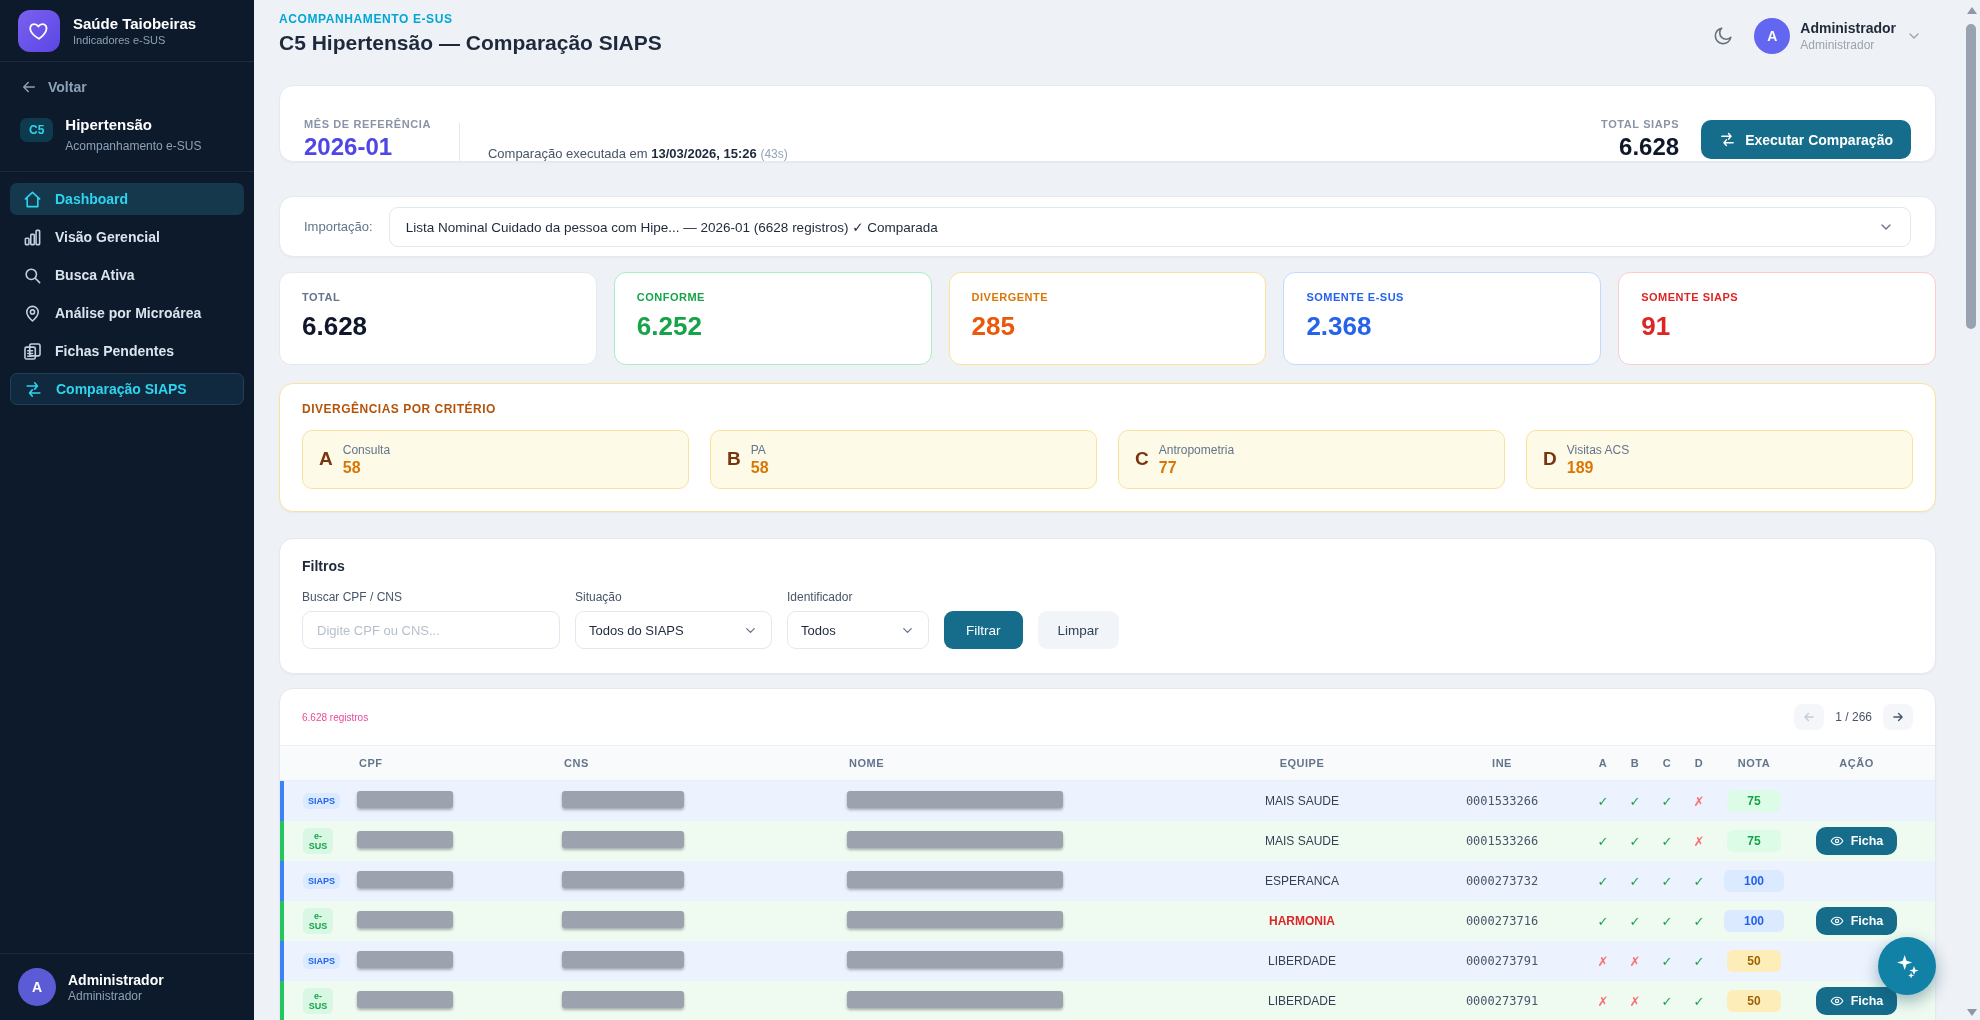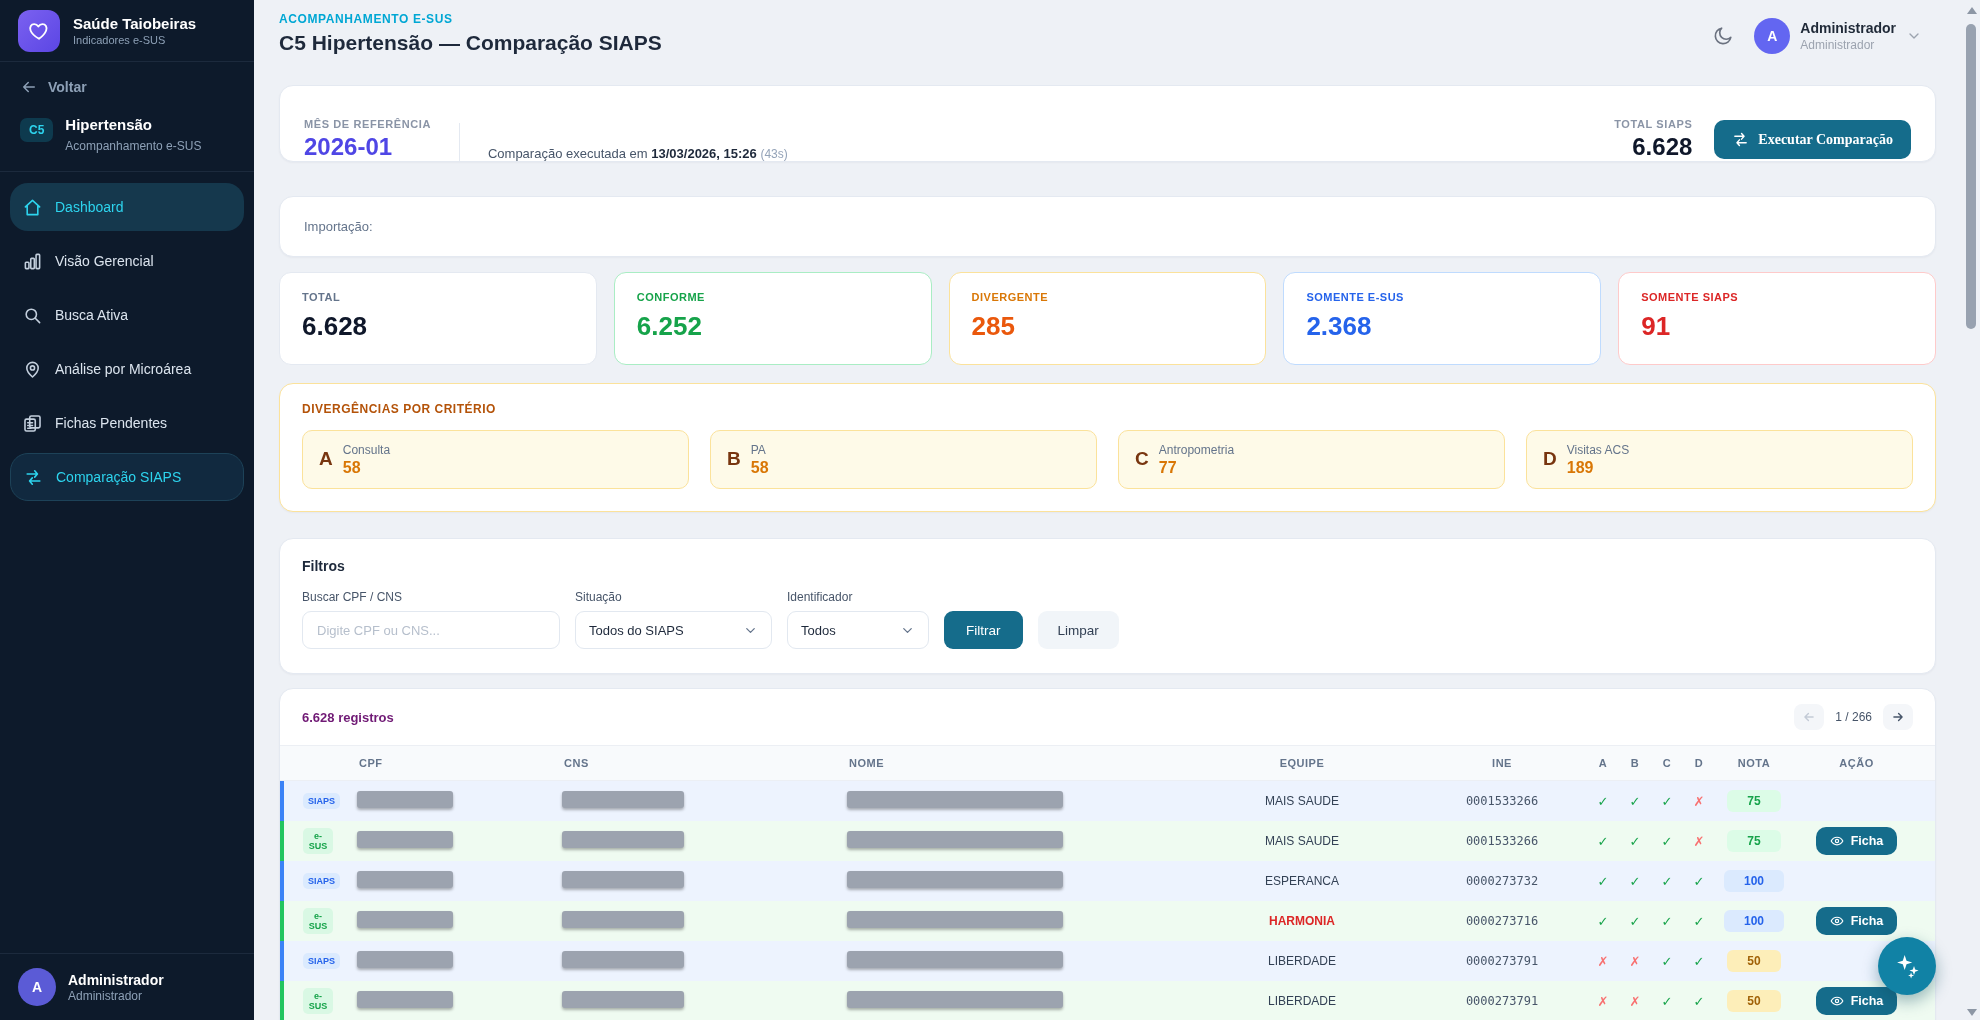--- a/index.html
+++ b/index.html
@@ -11,21 +11,21 @@
   .sb-head{display:flex;align-items:center;gap:13px;padding:10px 18px;height:62px;border-bottom:1px solid #1c2a3d}
   .sb-logo{width:42px;height:42px;border-radius:12px;background:linear-gradient(135deg,#7b61f0,#5b46e4);display:flex;align-items:center;justify-content:center;flex-shrink:0}
   .sb-app-name{font-size:15px;font-weight:bold;color:#fff;line-height:1.25}
   .sb-app-sub{font-size:11px;color:#8da0b6}
   .sb-back{display:flex;align-items:center;gap:10px;color:#8da0b6;font-size:14px;font-weight:bold;padding:16px 20px 14px;cursor:pointer}
   .sb-prog{display:flex;align-items:flex-start;gap:12px;padding:6px 20px 18px;border-bottom:1px solid #1c2a3d}
   .c5-badge{background:#0e3a4e;color:#2dd4ee;font-size:12px;font-weight:bold;padding:5px 9px;border-radius:7px;margin-top:2px}
   .sb-prog-name{font-size:15px;font-weight:bold;color:#fff;margin-bottom:6px}
   .sb-prog-sub{font-size:12px;color:#8da0b6}
   .sb-nav{padding:11px 10px;flex:1}
-  .nav-item{display:flex;align-items:center;gap:13px;height:48px;margin-bottom:6px;padding:0 13px;border-radius:18px;font-size:14px;font-weight:normal;color:#dbe4ee;cursor:pointer}
+  .nav-item{display:flex;align-items:center;gap:13px;height:32px;margin-bottom:6px;padding:0 13px;border-radius:7px;font-size:14px;font-weight:bold;color:#dbe4ee;cursor:pointer}
   .nav-item svg{stroke:#c3cfdd}
   .nav-item.active{background:#15384d;color:#2dd4ee}
   .nav-item.active svg{stroke:#2dd4ee}
   .nav-item.active-alt{background:#11293f;border:1px solid #1d4258;color:#2dd4ee}
   .nav-item.active-alt svg{stroke:#2dd4ee}
   .sb-user{border-top:1px solid #1c2a3d;display:flex;align-items:center;gap:12px;padding:14px 18px}
   .sb-avatar{width:38px;height:38px;border-radius:50%;background:#5b5bd6;color:#fff;font-weight:bold;font-size:14px;display:flex;align-items:center;justify-content:center}
   .sb-user-name{font-size:14px;font-weight:bold;color:#fff;line-height:1.3}
   .sb-user-role{font-size:12px;color:#8da0b6}
 
@@ -46,21 +46,21 @@
   
   .ref-card{margin-top:30px;height:77px;display:flex;align-items:flex-end;padding:0 24px}
   .ref-label{font-size:11px;font-weight:bold;color:#8a94a6;letter-spacing:.6px;margin-bottom:3px}
   .ref-value{font-size:24px;font-weight:bold;color:#4f46e5}
   .ref-div{width:1px;height:38px;background:#e4e9f1;margin:0 28px}
   .ref-exec{font-size:13px;color:#475569}
   .ref-exec b{color:#1e293b}
   .ref-exec .dur{color:#94a3b8;font-size:12px}
   .ref-right{margin-left:auto;display:flex;align-items:center;gap:22px}
   .ref-total{text-align:right}
-  .btn-exec{display:flex;align-items:center;gap:9px;background:#156c8b;color:#fff;border:none;font-family:Liberation Serif, serif;font-size:14px;font-weight:bold;padding:11px 18px;border-radius:10px;cursor:pointer}
+  .btn-exec{display:flex;align-items:center;gap:9px;background:#156c8b;color:#fff;border:none;font-family:Liberation Sans, sans-serif;font-size:14px;font-weight:bold;padding:11px 18px;border-radius:10px;cursor:pointer}
 
   
   .imp-card{margin-top:34px;height:61px;display:flex;align-items:center;padding:0 24px;gap:16px}
   .imp-label{font-size:13px;color:#64748b}
   .imp-select{flex:1;height:40px;border:1px solid #e2e8f0;border-radius:9px;display:flex;align-items:center;padding:0 16px;font-size:13.5px;color:#1e293b;cursor:pointer;justify-content:space-between}
 
   
   .stats{margin-top:15px;display:grid;grid-template-columns:repeat(5,1fr);gap:17px}
   .stat-card{background:#fff;border:1px solid #e4e9f1;border-radius:12px;height:93px;padding:18px 22px}
   .stat-label{font-size:11px;font-weight:bold;letter-spacing:.5px;margin-bottom:8px}
@@ -83,21 +83,21 @@
   .tin{width:258px;height:38px;border:1px solid #e2e8f0;border-radius:9px;padding:0 14px;font-size:13px;font-family:inherit;color:#1e293b}
   .tin::placeholder{color:#b6bfcc}
   .sel{height:38px;border:1px solid #e2e8f0;border-radius:9px;display:flex;align-items:center;justify-content:space-between;padding:0 13px;font-size:13px;color:#1e293b;cursor:pointer}
   .sel-sm{width:142px}.sel-md{width:197px}
   .btn-filtrar{background:#156c8b;color:#fff;border:none;font-family:inherit;font-size:13.5px;font-weight:normal;height:38px;padding:0 22px;border-radius:9px;cursor:pointer}
   .btn-limpar{background:#f1f5f9;color:#334155;border:none;font-family:inherit;font-size:13.5px;height:38px;padding:0 20px;border-radius:9px;cursor:pointer}
 
   
   .tbl-card{margin-top:14px;height:420px;overflow:hidden;padding:0}
   .tbl-top{display:flex;align-items:center;justify-content:space-between;height:57px;padding:0 22px;border-bottom:1px solid #eceff4}
-  .tbl-count{font-size:13px;font-weight:bold;color:#701a75}
+  .tbl-count{font-size:10px;font-weight:normal;color:#ec4899}
   .pager{display:flex;align-items:center;gap:11px}
   .pg-btn{width:30px;height:26px;border-radius:8px;background:#f4f6f9;display:flex;align-items:center;justify-content:center;cursor:pointer;border:none}
   .pg-txt{font-size:12px;color:#475569}
   .tgrid{display:grid;grid-template-columns:62px 205px 285px 340px 230px 170px 32px 32px 32px 32px 78px 1fr;align-items:center;padding:0 15px}
   .thead{height:35px;background:#f8fafc;border-bottom:1px solid #eceff4;font-size:11px;font-weight:bold;color:#64748b;letter-spacing:.5px}
   .thead .c{padding-left:2px}
   .cc{text-align:center}
   .trow{height:40px;font-size:12.5px;color:#334155}
   .trow.siaps{background:#edf3fe;box-shadow:inset 4px 0 0 #3b82f6}
   .trow.esus{background:#effbf1;box-shadow:inset 4px 0 0 #22c55e}
@@ -289,20 +289,28 @@
                 <path d="M4 7.5h13M13.5 3.5l3.5 4-3.5 4M20 16.5H7M10.5 12.5 7 16.5l3.5 4"></path>
               </svg>
             </span>
           <span>Executar Comparação</span>
         </button>
       </div>
     </section>
 
     <section class="card imp-card">
       <span class="imp-label">Importação:</span>
+      <div class="imp-select">
+        <span>Lista Nominal Cuidado da pessoa com Hipe... — 2026-01 (6628 registros) ✓ Comparada</span>
+        <span>
+            <svg width="16" height="16" viewBox="0 0 24 24" fill="none" stroke="#64748b" stroke-width="2" stroke-linecap="round" stroke-linejoin="round">
+              <path d="m6 9 6 6 6-6"></path>
+            </svg>
+          </span>
+      </div>
     </section>
 
     <section class="stats">
 
         <div class="stat-card" style="border-color: rgb(228, 233, 241);">
           <div class="stat-label" style="color: rgb(100, 116, 139);">TOTAL</div>
           <div class="stat-value" style="color: rgb(15, 23, 42);">6.628</div>
         </div>
 
         <div class="stat-card" style="border-color: rgb(169, 237, 196);">

